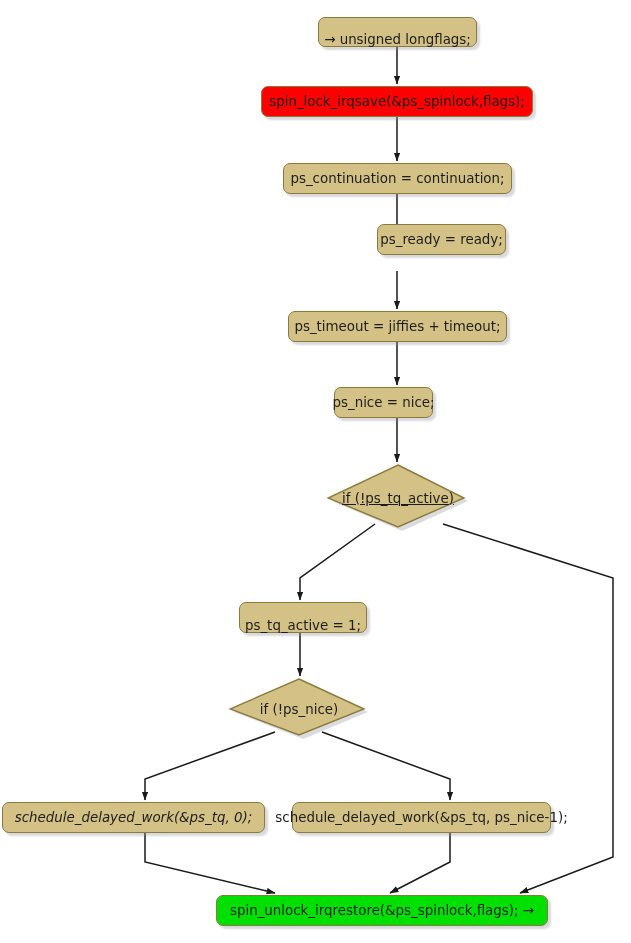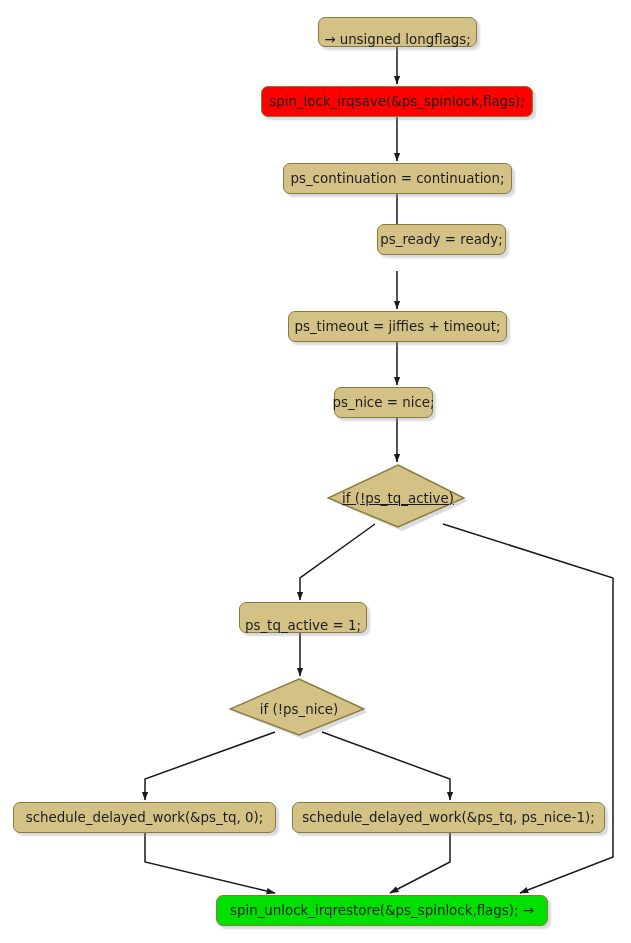--- a/index.html
+++ b/index.html
@@ -126,24 +126,24 @@
       <div class="node node-rect" style="left: 239px; top: 602px; width: 128px; height: 31px; align-items: flex-end;">
         <span>ps_tq_active = 1;</span>
       </div>
       <div class="node node-diamond" style="left: 229px; top: 678px; width: 140px; height: 62px;">
         <svg class="diamond-shape" viewBox="0 0 140 62" preserveAspectRatio="none">
           <path d="M 74 5 L 139 34 L 74 61 L 5 34 Z" fill="rgba(140,145,160,0.32)"></path>
           <path d="M 70 1 L 135 31 L 70 57 L 1 31 Z" fill="#d3c185" stroke="#8a7b3d" stroke-width="1.4"></path>
         </svg>
         <span class="diamond-label">if (!ps_nice)</span>
       </div>
-      <div class="node node-rect" style="left: 13px; top: 802px; width: 263px; height: 31px;">
+      <div class="node node-rect" style="left: 2px; top: 802px; width: 263px; height: 31px; font-style: italic;">
         <span>schedule_delayed_work(&amp;ps_tq, 0);</span>
       </div>
-      <div class="node node-rect" style="left: 292px; top: 802px; width: 313px; height: 31px;">
+      <div class="node node-rect" style="left: 292px; top: 802px; width: 259px; height: 31px;">
         <span>schedule_delayed_work(&amp;ps_tq, ps_nice-1);</span>
       </div>
       <div class="node node-rect green" style="left: 216px; top: 895px; width: 332px; height: 31px;">
         <span>spin_unlock_irqrestore(&amp;ps_spinlock,flags); →</span>
       </div>
     </div>
 
 </div>
 
 </body></html>

